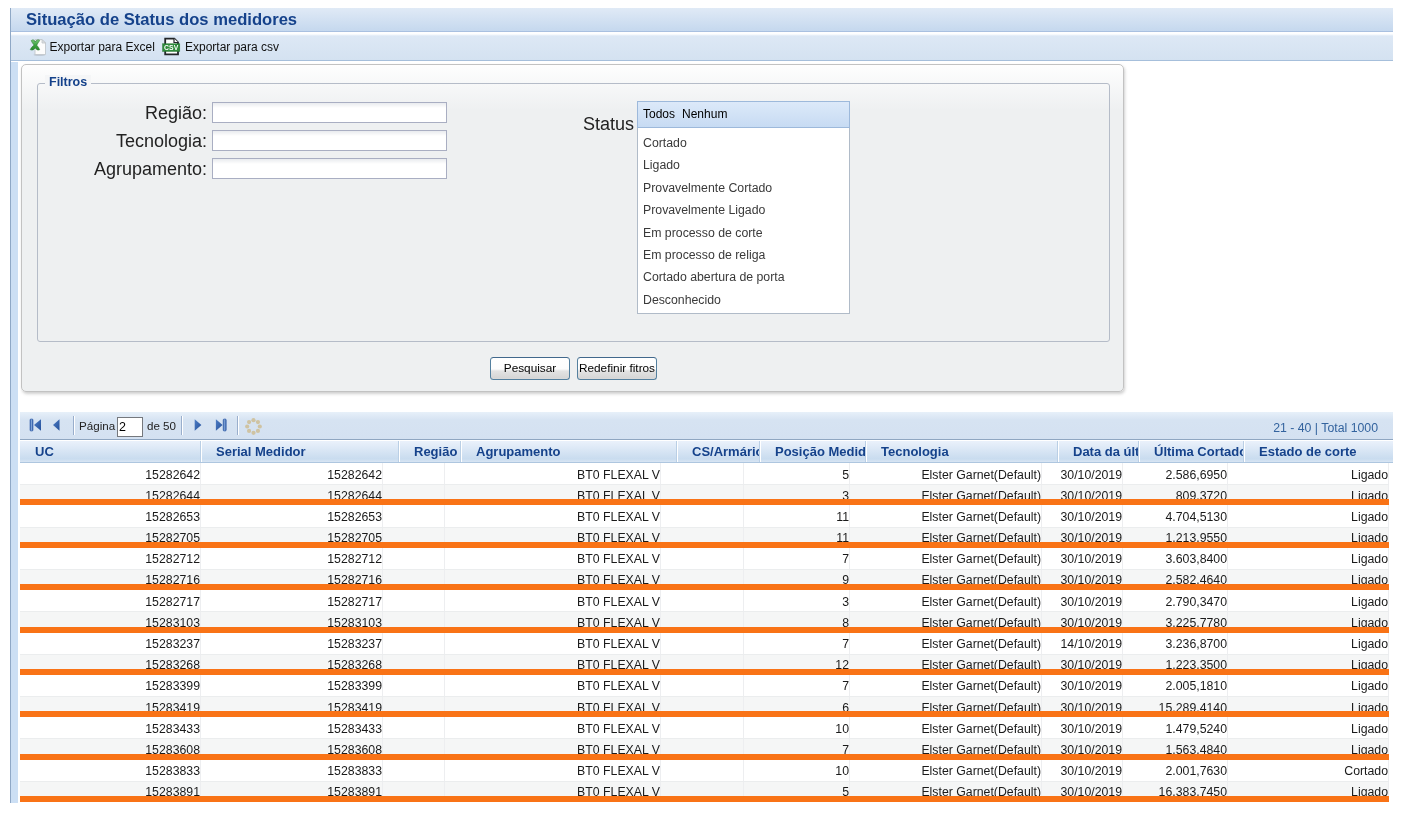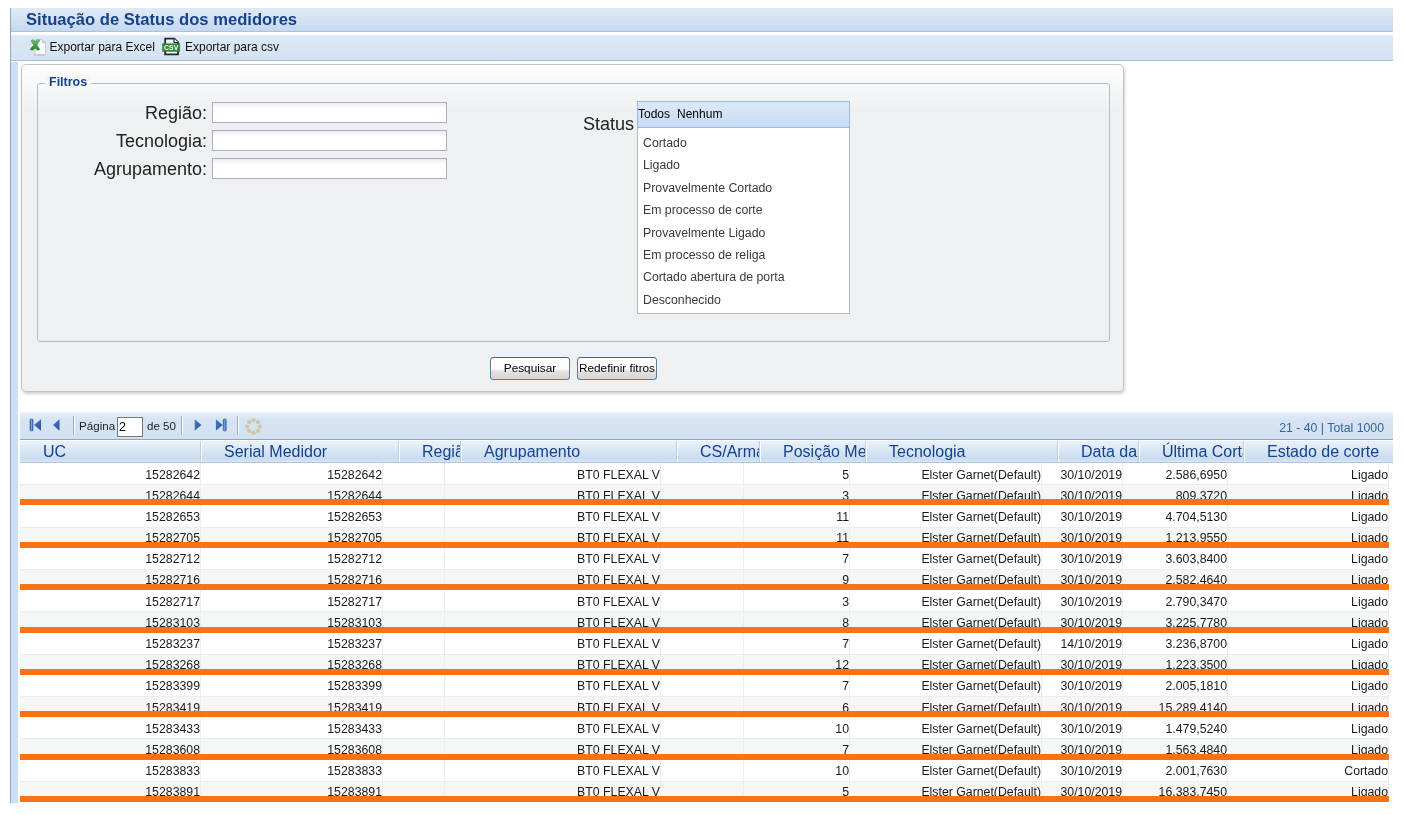--- a/index.html
+++ b/index.html
@@ -33,21 +33,21 @@
 #legend {
   left:45px; top:75px; padding:0 4px; background:#F5F6F7;
   color:#15428B; font-size:12.5px; font-weight:bold; height:15px; line-height:15px;
 }
 .flabel { font-size:18px; color:#222; text-align:right; height:16px; line-height:16px; }
 .finput { background:linear-gradient(#E9EBEE 0px, #FFFFFF 5px); border:1px solid #A9AEC2; height:21px; }
 #statushead {
   left:637px; top:101px; width:213px; height:27px;
   background:linear-gradient(#DCE9F9, #C7DBF3);
   border:1px solid #9DB9DB;
-  font-size:12px; color:#000; line-height:25px; 
+  font-size:12px; color:#000; line-height:25px; padding-left:5px;
 }
 #statusbody {
   left:637px; top:128px; width:213px; height:186px;
   background:#fff; border:1px solid #B0BBC8; border-top:none;
   padding-top:4px;
 }
 #statusbody div { height:22.4px; line-height:22.4px; padding-left:5px; font-size:12.3px; color:#3A3A3A; }
 .btn {
   top:357px; height:23px;
   border:1px solid #54809F; border-top-color:#41688C; border-radius:3.5px;
@@ -60,30 +60,30 @@
   background:linear-gradient(#E7F0F9 0%, #D6E3F2 30%, #D4E1F1 100%);
   border-bottom:1px solid #8FA6C1;
 }
 .psep { position:absolute; top:4px; width:1px; height:19px; background:#99AECC; box-shadow:1px 0 0 #FFFFFF; }
 #pager .ptxt { position:absolute; font-size:11.6px; color:#222; top:7px; }
 #pageinput {
   position:absolute; left:97px; top:4.5px; width:26px; height:20px;
   background:#fff; border:1px solid #75787D; font-size:12.5px; padding:0 0 0 1px; line-height:18px;
   font-family:"Liberation Sans",sans-serif; color:#000;
 }
-#pagermsg { position:absolute; right:9px; top:9px; font-size:12.3px; color:#33639E;text-align:center; }
+#pagermsg { position:absolute; right:15px; top:9px; font-size:12.3px; color:#33639E;text-align:center; }
 #gridheader {
   left:20px; top:441px; width:1373px; height:22px;
   background:linear-gradient(#EAF1FB 0%, #C9DCEF 85%, #D8E5F3 100%);
   border-bottom:1px solid #AEC6DF;
   display:flex;
 }
 #gridheader .hc {
-  height:21px; line-height:21px; padding-left:23px;
-  font-size:16px; font-weight:normal; color:#15428B;
+  height:21px; line-height:21px; padding-left:15px;
+  font-size:13px; font-weight:bold; color:#15428B;
   border-right:1px solid #BACFE5; box-shadow:inset 1px 0 0 #FFFFFF;
   overflow:hidden; white-space:nowrap; flex:none;
 }
 #rows { left:20px; top:463px; width:1369px; height:340px;text-align:right; }
 .row { display:flex; width:1369px; height:21.2px; background:#fff; }
 .row.alt { background:#F5F6F6; border-top:1px solid #EBEDEE; border-bottom:6px solid #f97316; }
 .row.alt .c { padding-top:3.5px; }
 .row .c {
   flex:none; height:100%; padding-left:7px; padding-top:4.5px; line-height:15px;
   font-size:12.3px; color:#1A1A1A; border-right:1px solid #EDEEF0;
@@ -138,22 +138,22 @@
 <div class="abs finput" style="left:212px;top:129.5px;width:235px;"></div>
 <div class="abs flabel" style="left:60px;top:161px;width:147px;">Agrupamento:</div>
 <div class="abs finput" style="left:212px;top:157.5px;width:235px;"></div>
 
 <div class="abs flabel" style="left:530px;top:116px;width:104px;">Status</div>
 <div class="abs" id="statushead">Todos<span style="margin-left:7px">Nenhum</span></div>
 <div class="abs" id="statusbody">
   <div>Cortado</div>
   <div>Ligado</div>
   <div>Provavelmente Cortado</div>
+  <div>Provavelmente Ligado</div>
   <div>Em processo de corte</div>
-  <div>Provavelmente Ligado</div>
   <div>Em processo de religa</div>
   <div>Cortado abertura de porta</div>
   <div>Desconhecido</div>
 </div>
 
 <div class="abs btn" style="left:490px;width:80px;">Pesquisar</div>
 <div class="abs btn" style="left:577px;width:80px;">Redefinir fitros</div>
 
 <div class="abs" id="pager">
   <svg class="abs" style="left:8px;top:5.5px" width="16" height="14" viewBox="0 0 16 14">

